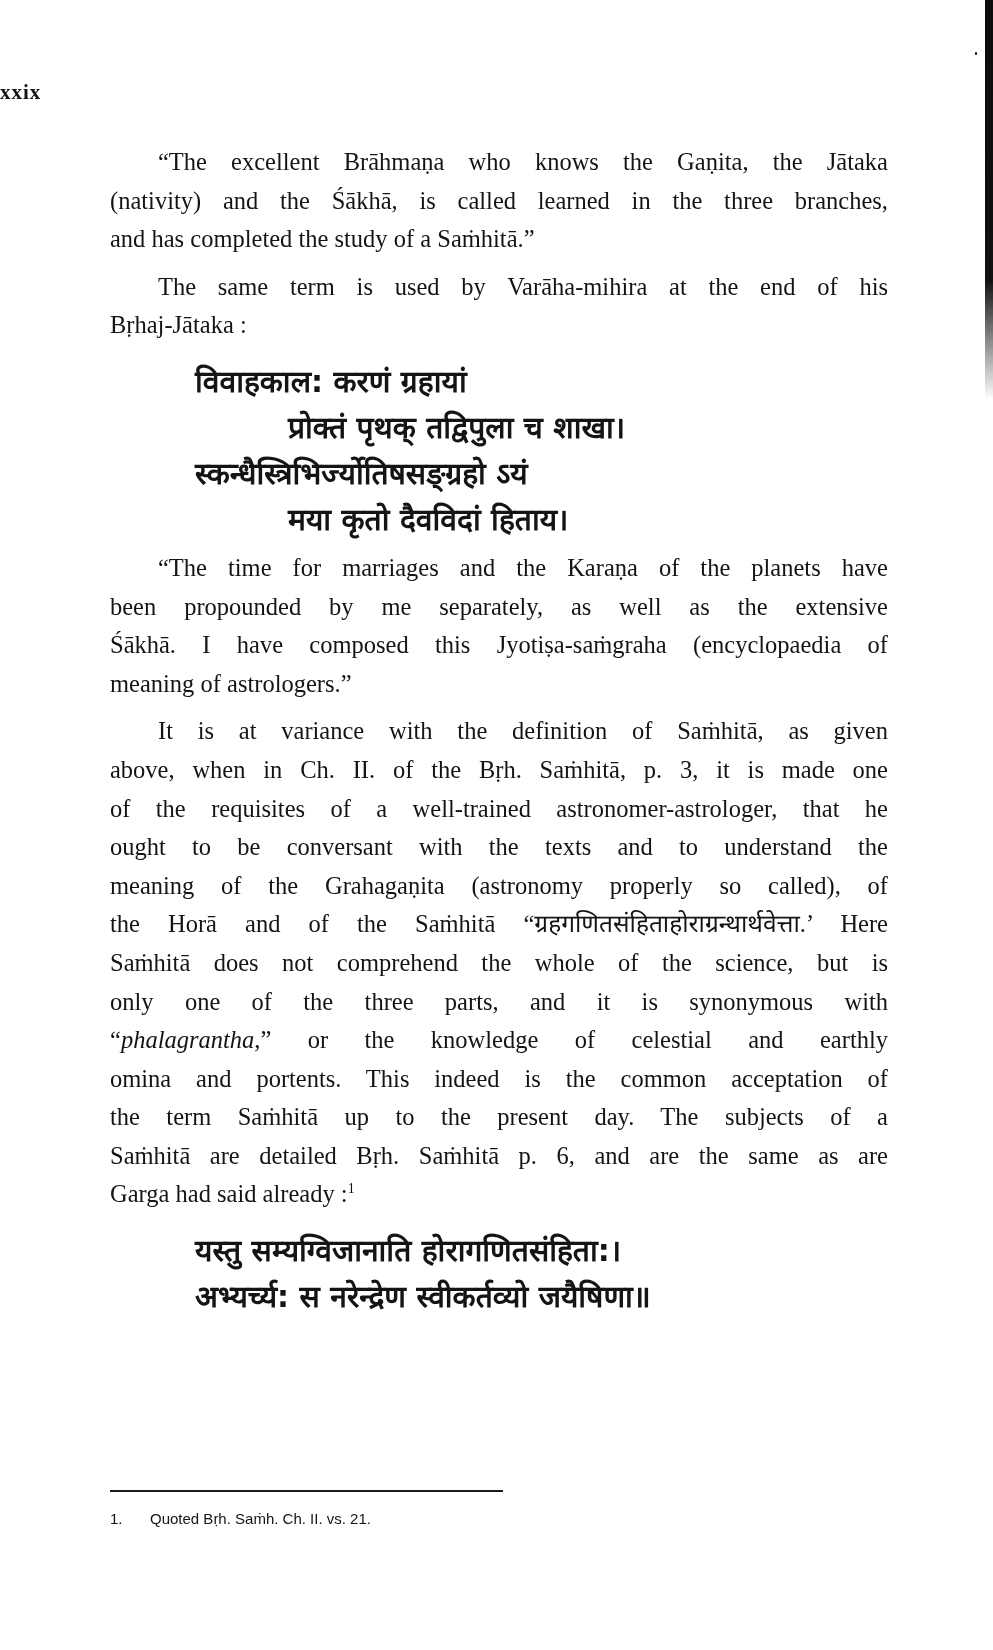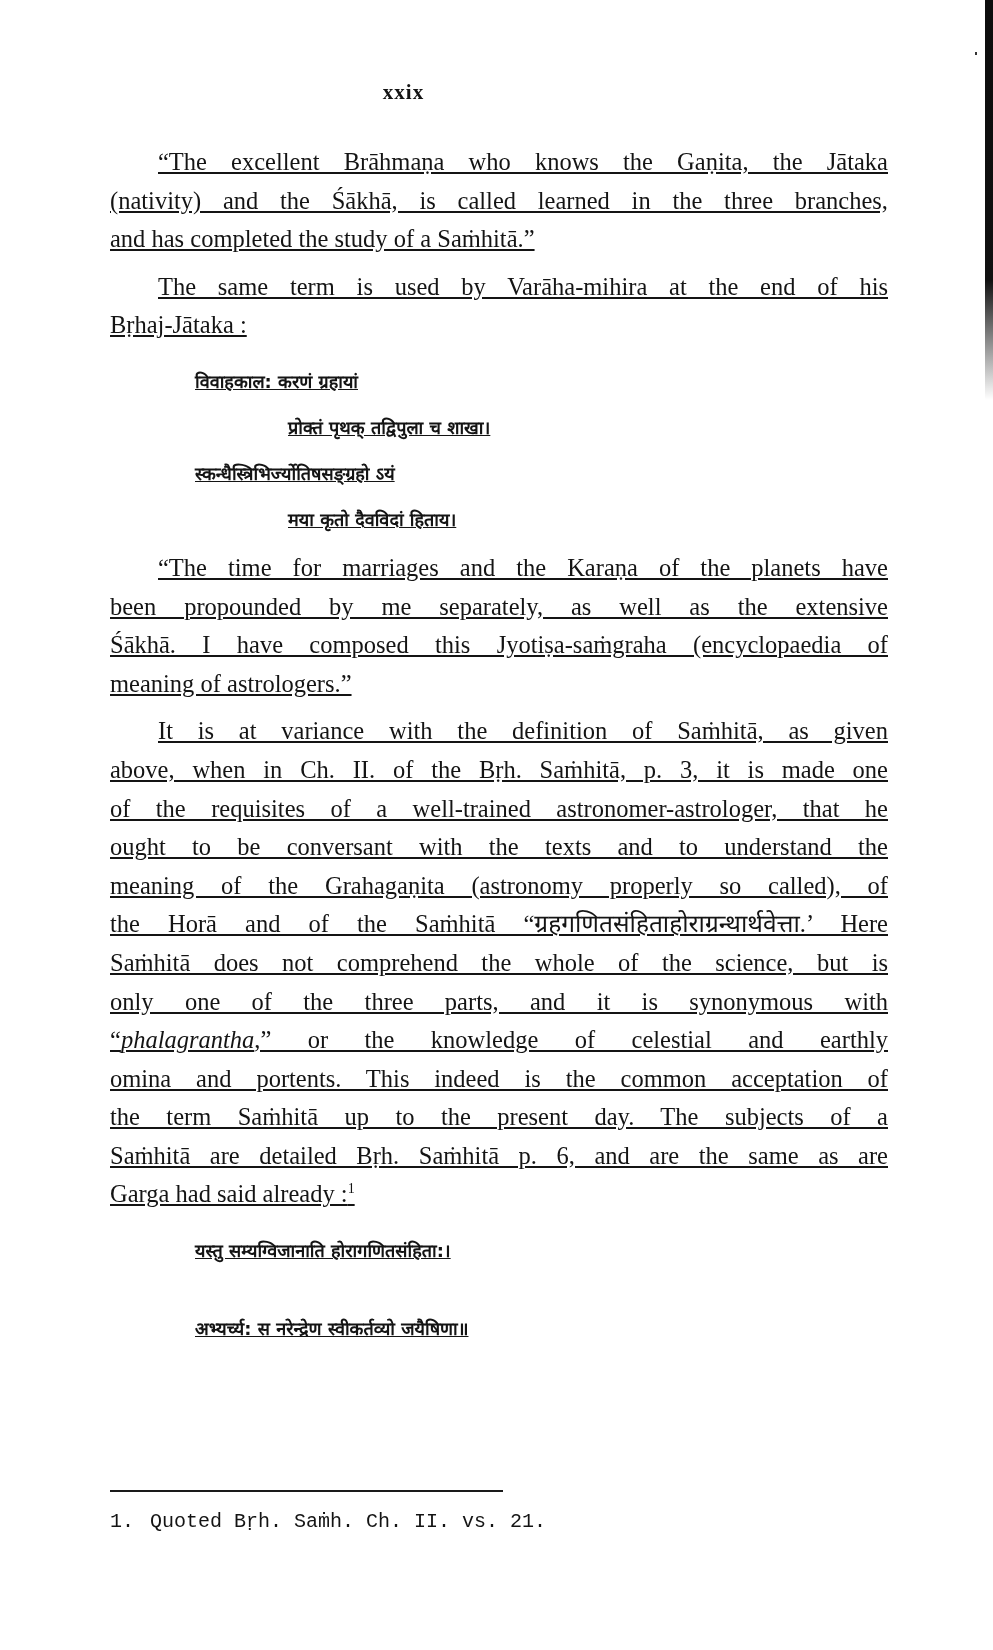--- a/index.html
+++ b/index.html
@@ -29,32 +29,31 @@
     top: 52px;
     width: 2px;
     height: 3px;
     background: #333;
   }
   .page-number {
     position: absolute;
     top: 80px;
     left: 0;
     width: 807px;
-    text-align: center;
+    text-align: left;
     font-family: "Liberation Serif", serif;
     font-weight: bold;
     font-size: 21px;
     letter-spacing: 1px;
   }
   .content {
     position: absolute;
     left: 110px;
     top: 143px;
     width: 778px;
-    text-decoration: underline;
   }
   .para {
     font-size: 24.5px;
     line-height: 38.6px;
     text-align: justify;
     margin: 0;
   }
   .para .line {
     display: block;
     text-align: justify;
@@ -63,42 +62,42 @@
   }
   .para .line.last {
     text-align-last: left;
   }
   .para .line.indent {
     padding-left: 48px;
   }
   .verse {
     font-family: "DejaVu Sans", sans-serif;
     font-weight: bold;
-    font-size: 18px;
+    font-size: 30px;
     line-height: 46px;
     margin: 0;
   }
   .verse .vline {
     display: block;
     white-space: nowrap;
   }
   .footnote-rule {
     position: absolute;
     left: 110px;
     top: 1490px;
     width: 393px;
     height: 2px;
     background: #1a1a1a;
   }
   .footnote {
     position: absolute;
     left: 110px;
     top: 1510px;
-    font-family: Liberation Mono, monospace;
-    font-size: 20px;
+    font-family: Liberation Sans, sans-serif;
+    font-size: 15px;
   }
   .footnote .num {
     display: inline-block;
     width: 40px;
   }
   sup.fnref {
     font-size: 14px;
     vertical-align: super;
     line-height: 0;
   }
@@ -150,20 +149,20 @@
     <span class="line">only one of the three parts, and it is synonymous with</span>
     <span class="line"><span>“</span><i>phalagrantha</i><span>,” or the knowledge of celestial and earthly</span></span>
     <span class="line">omina and portents. This indeed is the common acceptation of</span>
     <span class="line">the term Saṁhitā up to the present day. The subjects of a</span>
     <span class="line">Saṁhitā are detailed Bṛh. Saṁhitā p. 6, and are the same as are</span>
     <span class="line last"><span>Garga had said already :</span><sup class="fnref">1</sup></span>
   </p>
 
   <div class="verse" style="margin-top:14px;">
     <span class="vline" style="padding-left:85px;">यस्तु सम्यग्विजानाति होरागणितसंहिता:।</span>
-    <span class="vline" style="padding-left:85px;margin-top:32px;">अभ्यर्च्य: स नरेन्द्रेण स्वीकर्तव्यो जयैषिणा॥</span>
+    <span class="vline" style="padding-left:85px;">अभ्यर्च्य: स नरेन्द्रेण स्वीकर्तव्यो जयैषिणा॥</span>
   </div>
 </div>
 
 <div class="footnote-rule"></div>
 <div class="footnote">
   <span class="num">1.</span><span>Quoted Bṛh. Saṁh. Ch. II. vs. 21.</span>
 </div>
 
 </body></html>

